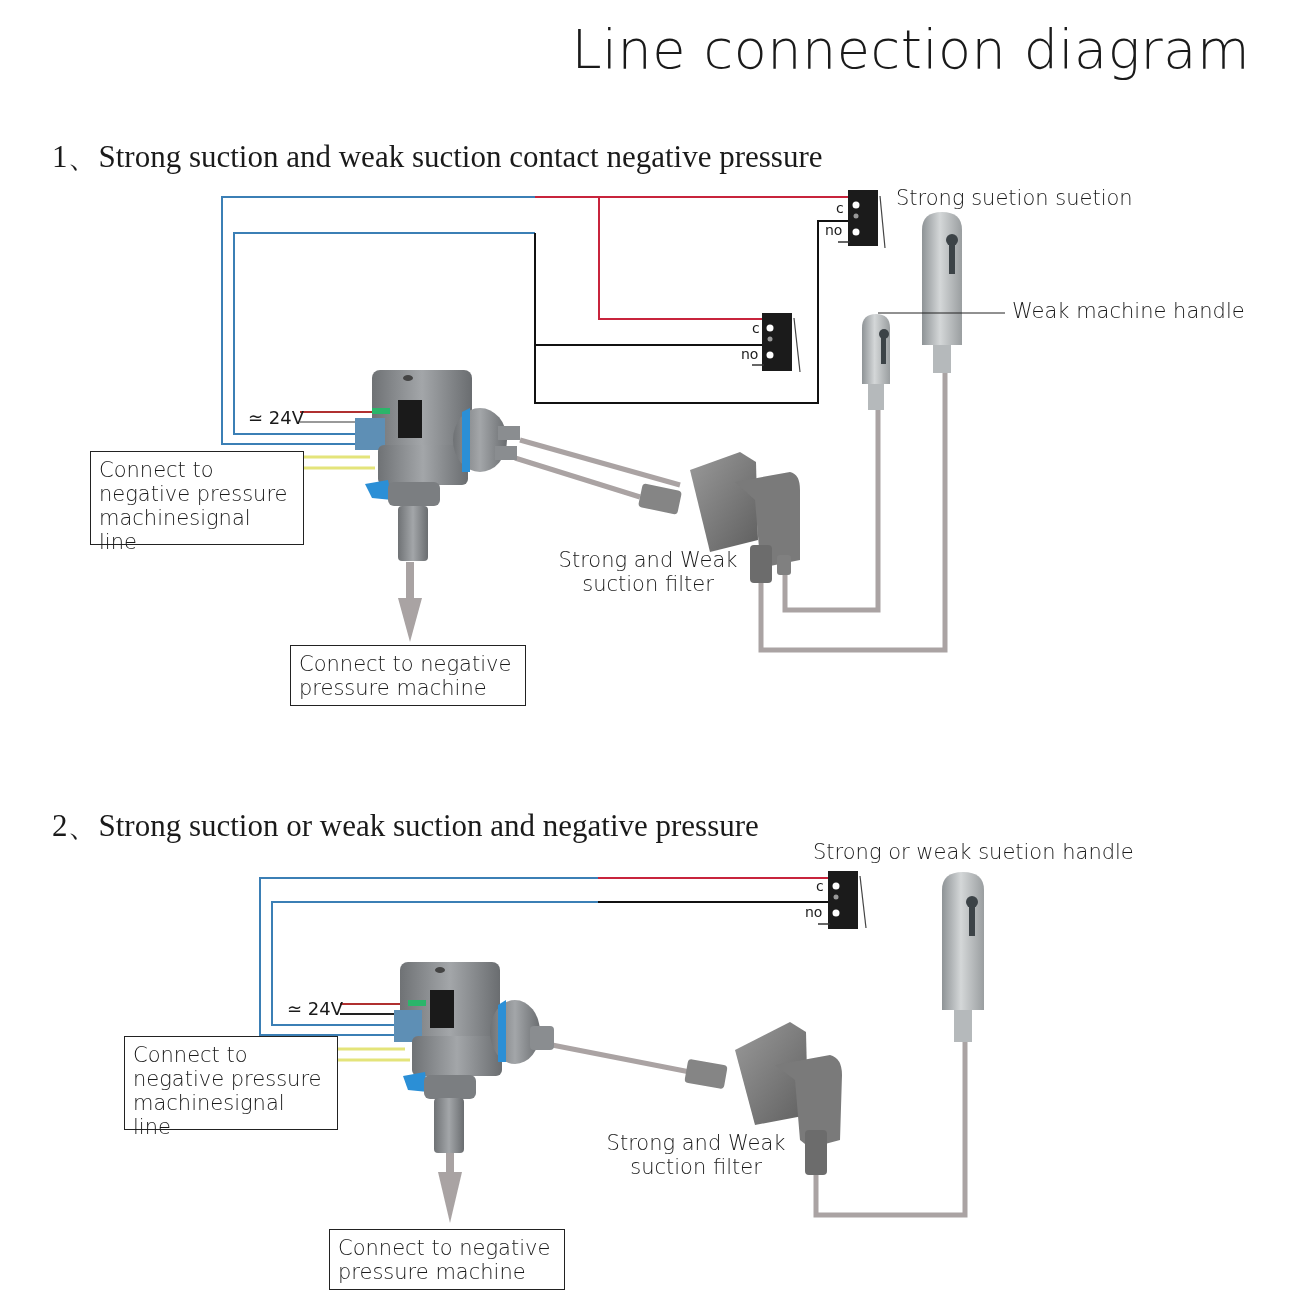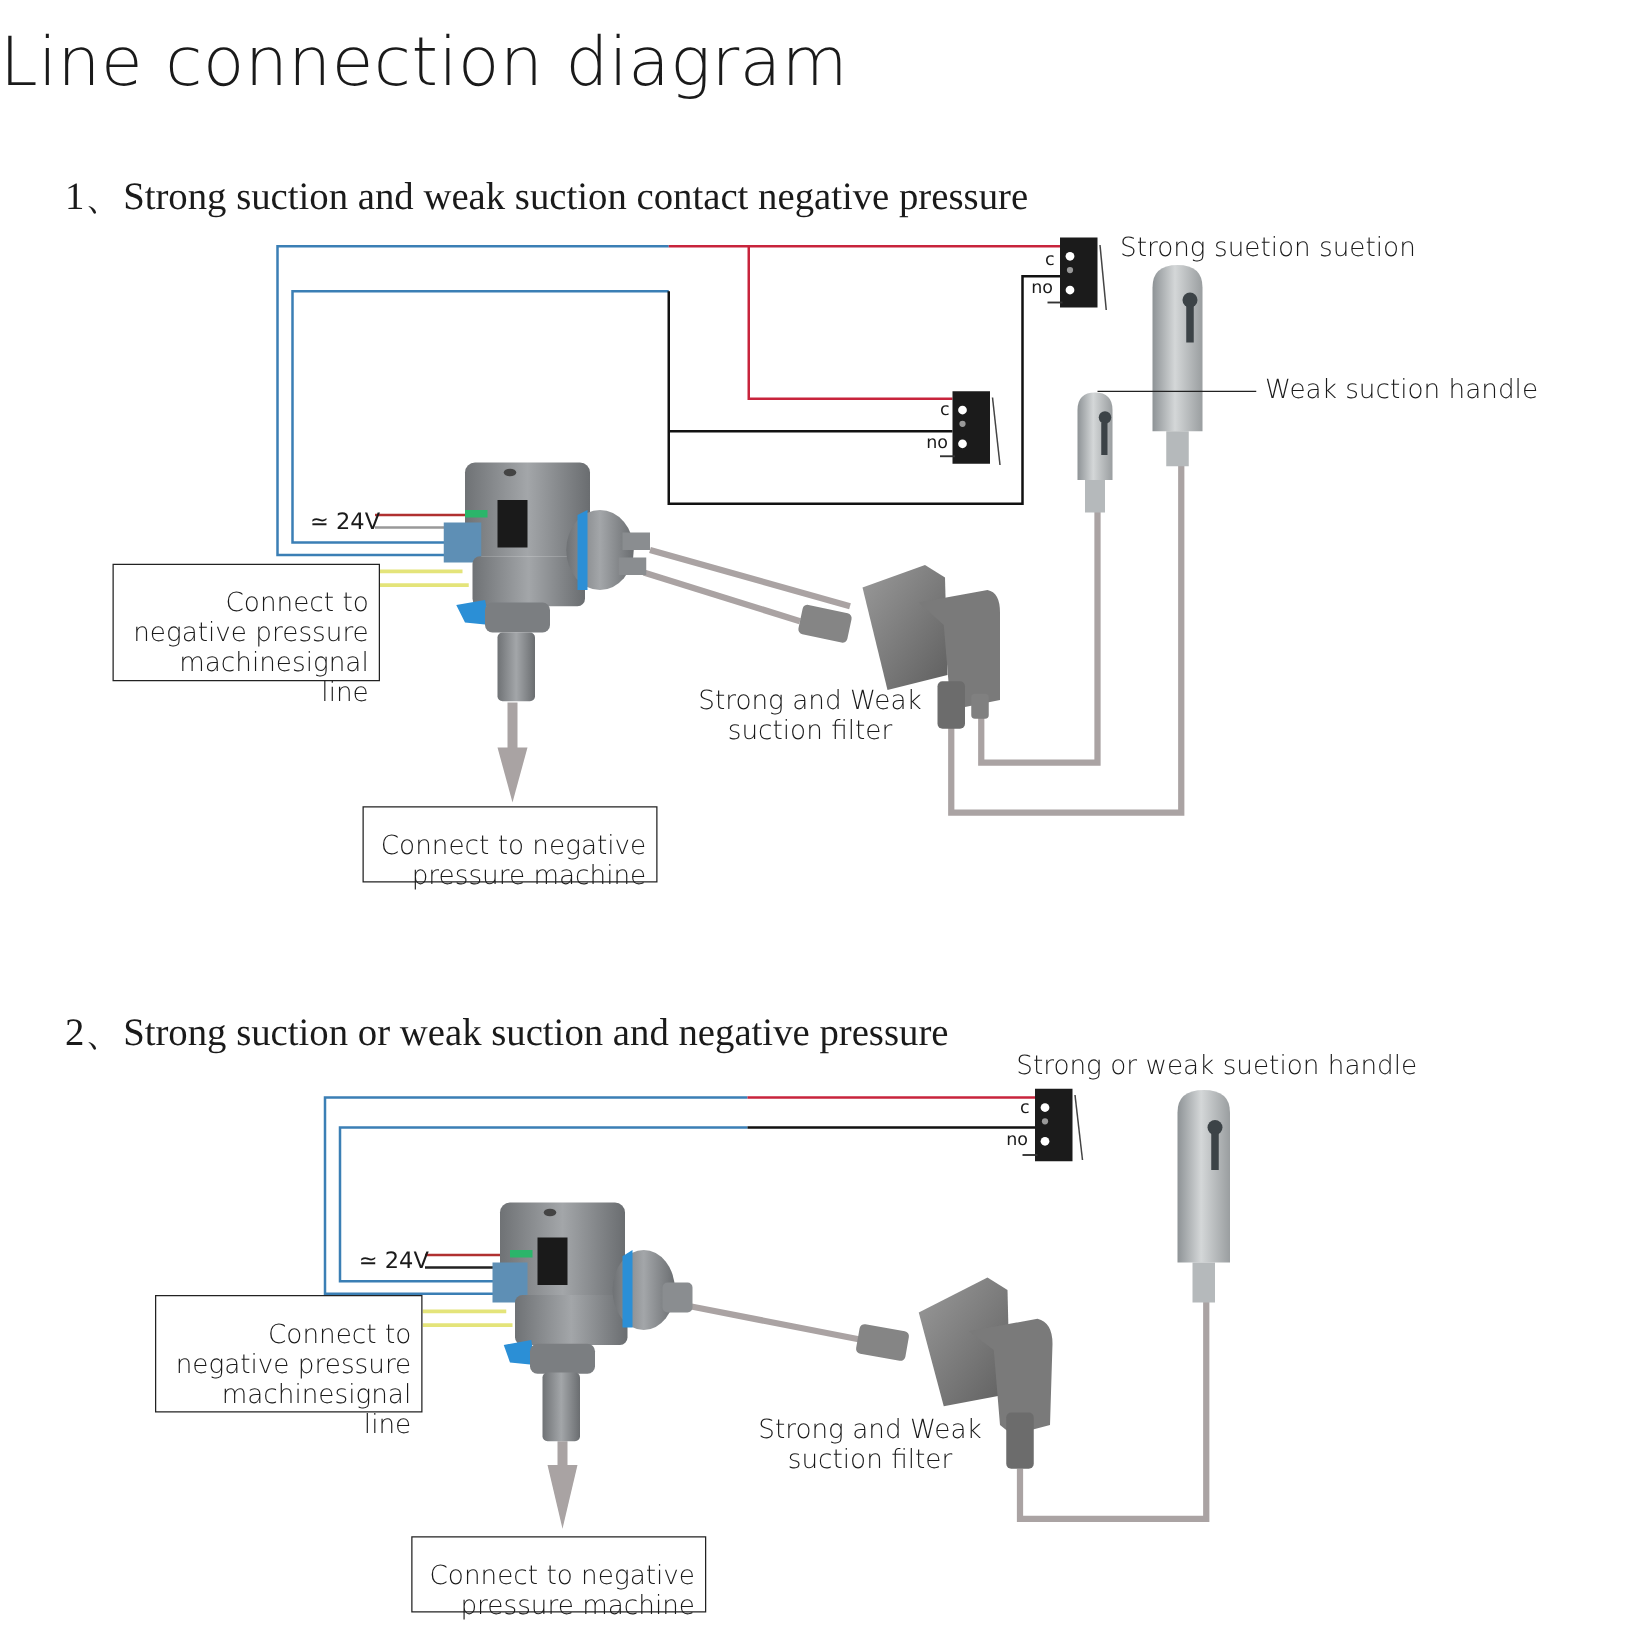--- a/index.html
+++ b/index.html
@@ -1,21 +1,21 @@
 <!DOCTYPE html>
 <html><head>
 <meta charset="utf-8">
 <style>
   html, body { margin:0; padding:0; background:#ffffff; }
   body { width:1300px; height:1300px; position:relative; overflow:hidden; font-family:"DejaVu Sans", sans-serif; color:#1a1a1a; }
   .abs { position:absolute; }
-  .title { left:0; width:1250px; top:18px; text-align:left; font-size:54px; font-weight:300; letter-spacing:0.5px; }
+  .title { left:0; width:1250px; top:18px; text-align:right; font-size:54px; font-weight:300; letter-spacing:0.5px; }
   .section-title { font-size:31px; font-weight:300; white-space:nowrap;font-family:Liberation Serif, serif; }
   .label { font-size:21px; font-weight:300; white-space:nowrap; }
-  .box { border:1.3px solid #222; background:#fff; text-align:right; font-size:21px; line-height:24px; font-weight:300; padding:18px 8px; box-sizing:border-box; }
+  .box { border:1.3px solid #222; background:#fff; text-align:left; font-size:21px; line-height:24px; font-weight:300; padding:6px 8px; box-sizing:border-box; }
   .pin { font-size:14px; font-family:"DejaVu Sans", sans-serif; }
   svg.diagram { position:absolute; left:0; top:0; }
   .volt { font-size:18px;text-align:center; }
 </style>
 </head>
 <body>
 
 <div class="abs title">Line connection diagram</div>
 
 <div class="abs section-title" style="left:52px; top:136px;">
@@ -191,21 +191,21 @@
     </g>
   </g>
 </svg>
 
 <div class="abs pin" style="left:836px; top:200px;">c</div>
 <div class="abs pin" style="left:825px; top:222px;">no</div>
 <div class="abs pin" style="left:752px; top:320px;">c</div>
 <div class="abs pin" style="left:741px; top:346px;">no</div>
 
 <div class="abs label" style="left:896px; top:186px;">Strong suetion suetion</div>
-<div class="abs label" style="left:1012px; top:299px;">Weak suction handle</div>
+<div class="abs label" style="left:1012px; top:299px;">Weak machine handle</div>
 
 <div class="abs volt" style="left:248px; top:407px;">≃ 24V</div>
 
 <div class="abs box" style="left:90px; top:451px; width:214px; height:94px;">
   <div>Connect to</div>
   <div>negative pressure</div>
   <div>machinesignal line</div>
 </div>
 
 <div class="abs box" style="left:290px; top:645px; width:236px; height:61px;">

